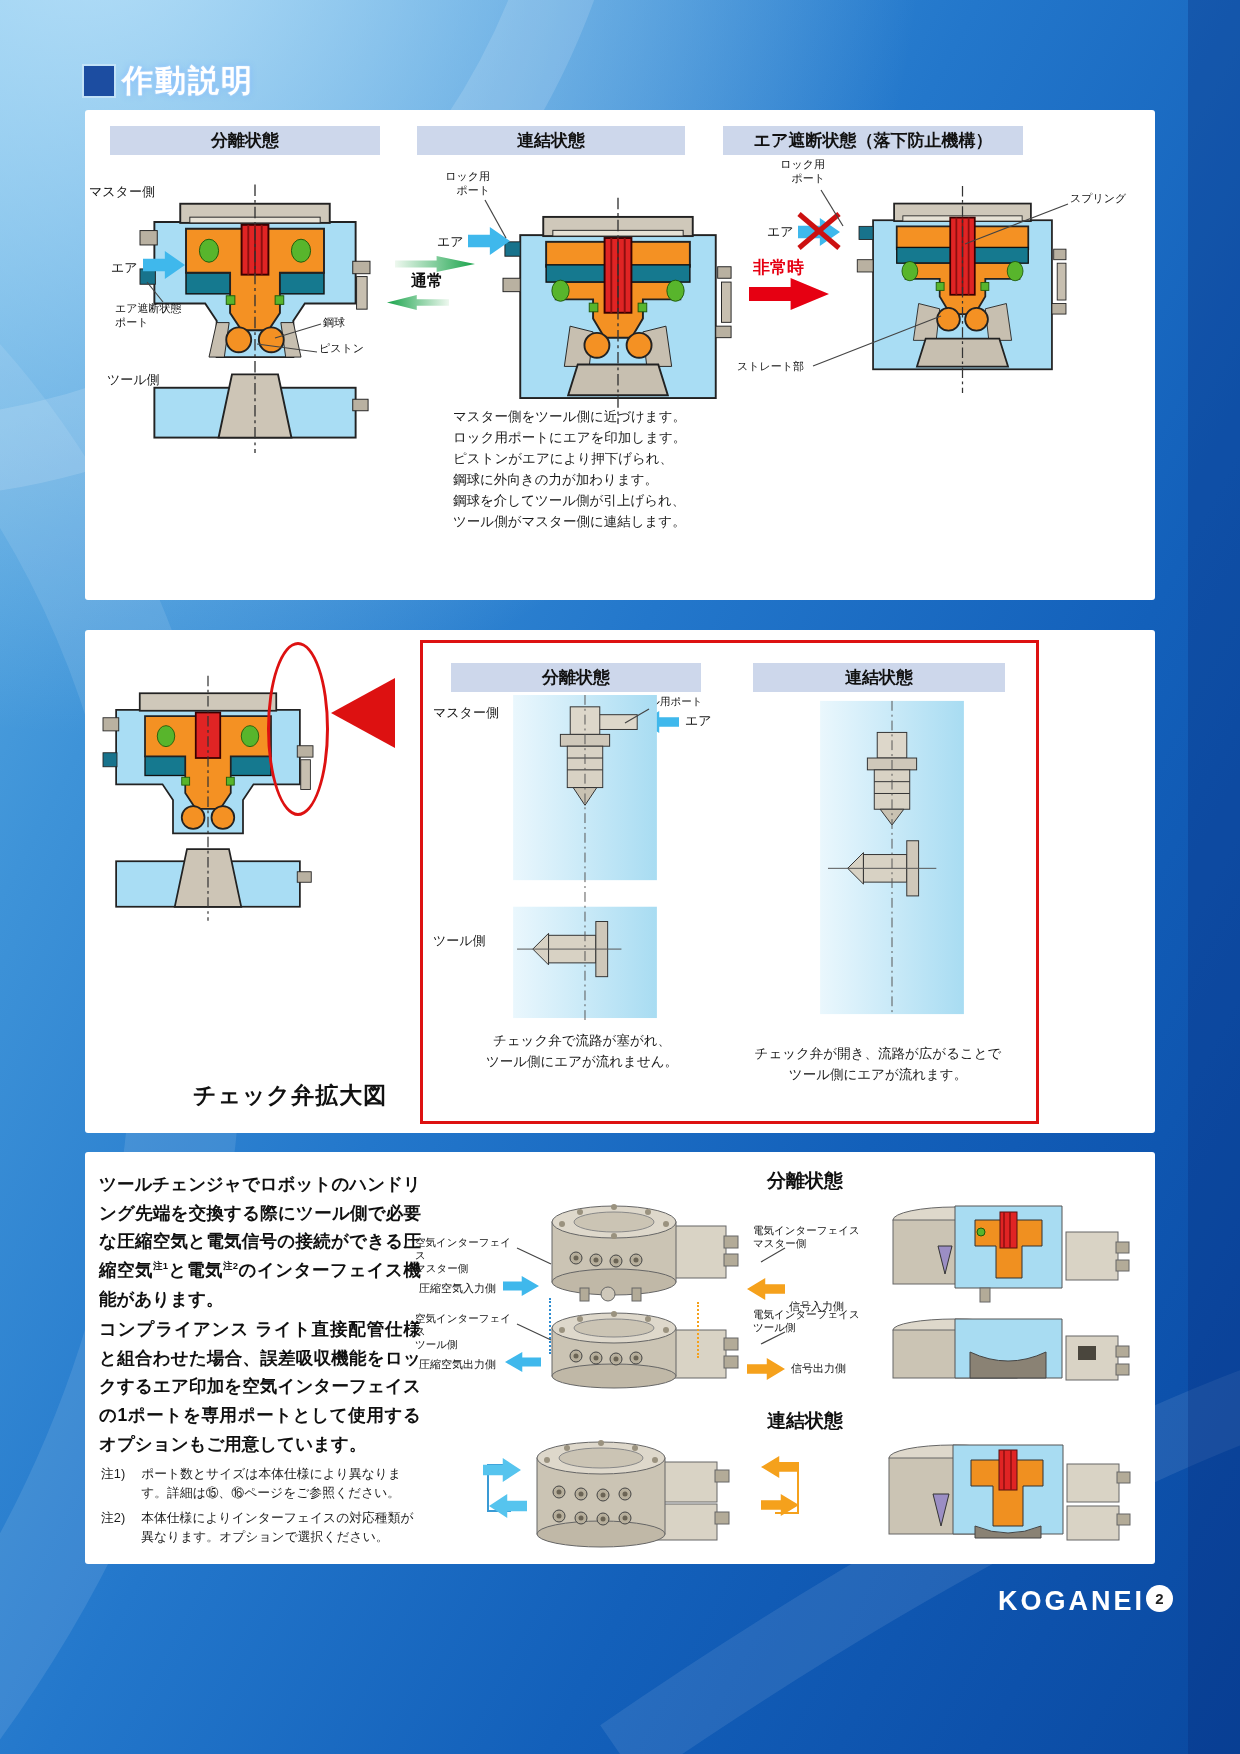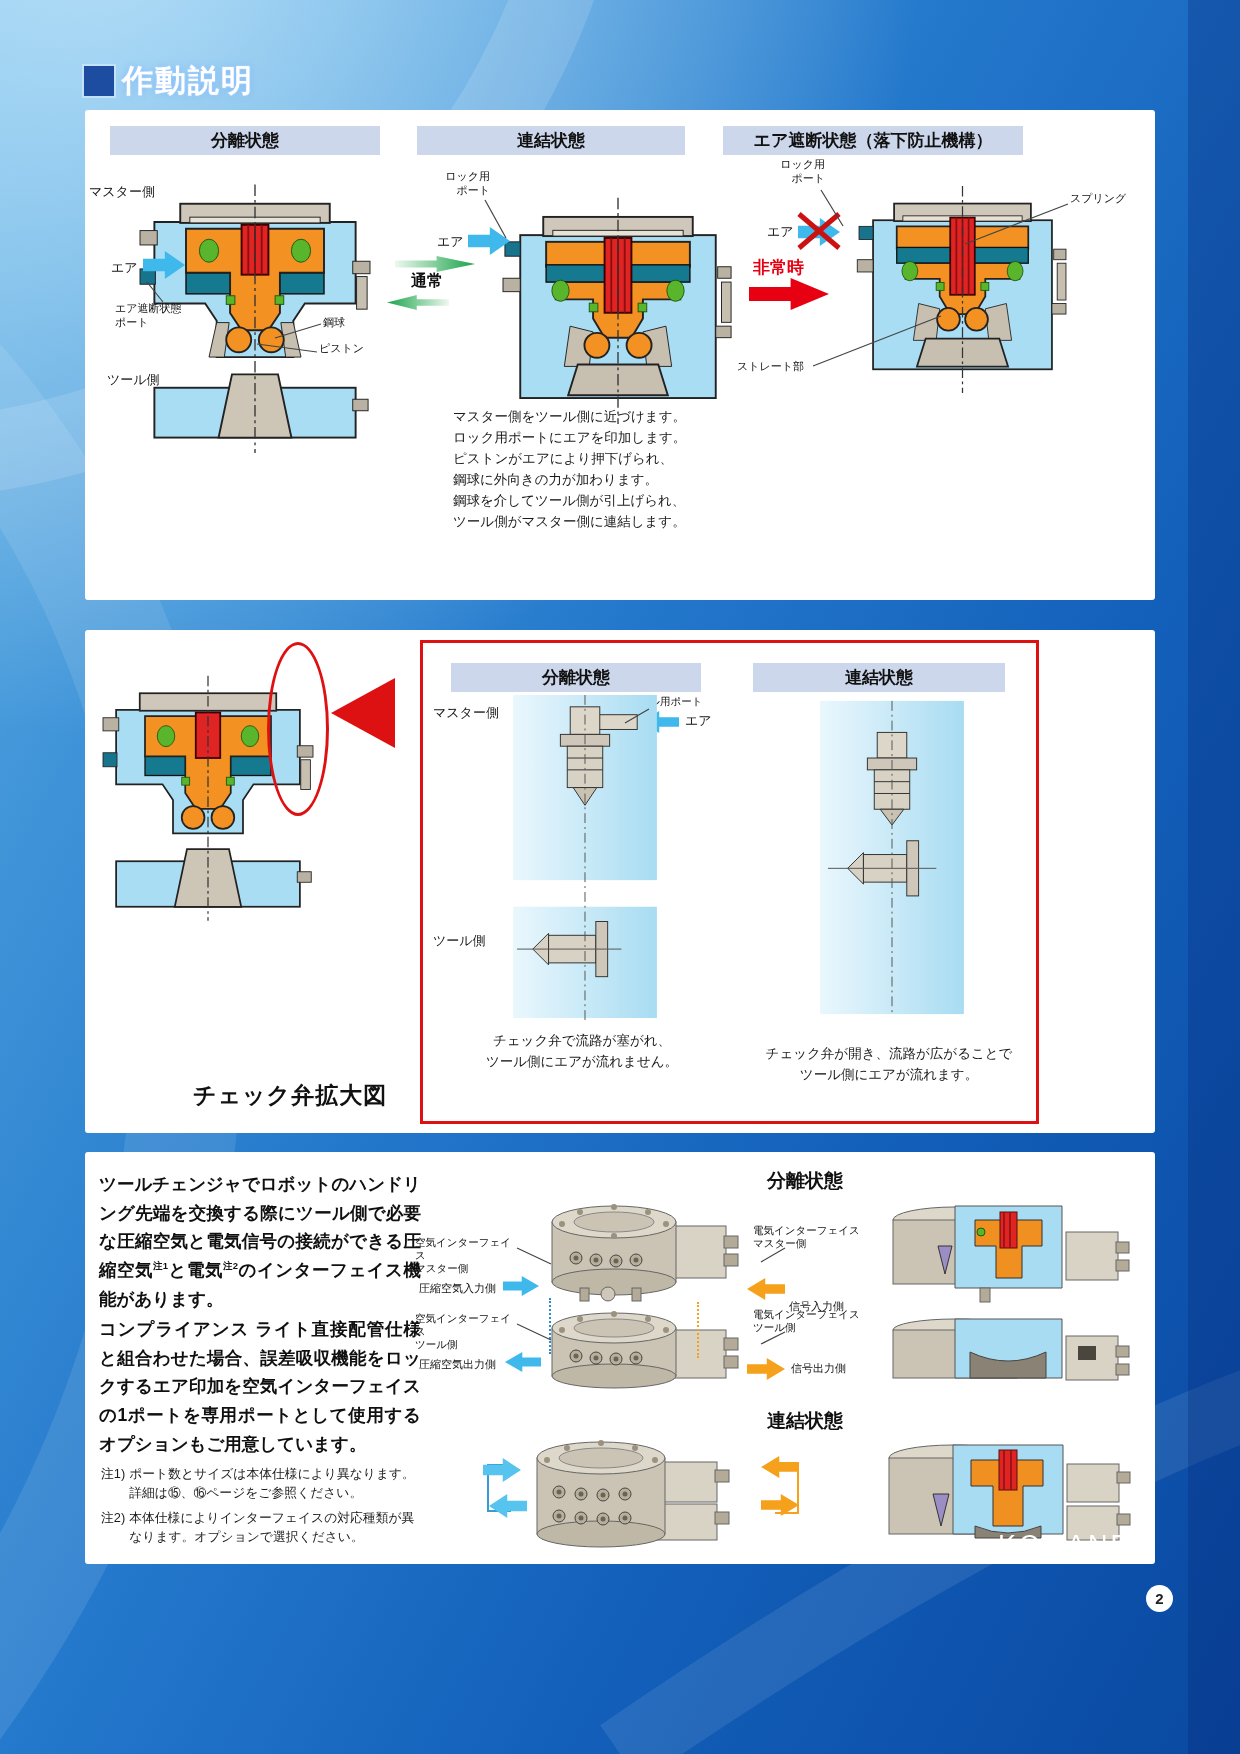--- a/index.html
+++ b/index.html
@@ -40,29 +40,29 @@
   
   .redbox{position:absolute;left:335px;top:10px;width:613px;height:478px;border:3px solid #dd1111;background:#fff;}
   .redellipse{position:absolute;left:182px;top:12px;width:56px;height:168px;border:3px solid #dd1111;border-radius:50%;}
   .redtri{position:absolute;left:246px;top:48px;width:64px;height:70px;background:#dd1111;
           clip-path:polygon(100% 0,100% 100%,0 50%);}
   .zoomtitle{position:absolute;left:108px;top:450px;font-size:23px;font-weight:bold;color:#111;letter-spacing:1px;}
   
   .intro{position:absolute;left:14px;width:322px;margin:0;font-size:17.5px;font-weight:bold;color:#101010;
          line-height:1.64;text-align:justify;}
   .intro sup{font-size:9.5px;font-weight:bold;margin-top:36px;}
-  .note{position:absolute;left:16px;width:318px;display:flex;gap:4px;font-size:12.8px;color:#1a1a1a;line-height:1.5;}
+  .note{position:absolute;left:16px;width:318px;display:flex;gap:16px;font-size:12.8px;color:#1a1a1a;line-height:1.5;}
   .note .ntxt{flex:1;}
   .h3t{position:absolute;width:160px;text-align:center;font-size:19px;font-weight:bold;color:#111;}
   .dash-b{position:absolute;border-left:2px dotted #2b8bd0;}
   .dash-o{position:absolute;border-left:2px dotted #f5a11c;}
   .cbracket{position:absolute;border:2px solid #3a9ad4;border-right:none;}
   .obracket{position:absolute;border:2px solid #f5a11c;border-left:none;}
   
-  .brand{position:absolute;left:998px;top:1530px;color:#fff;font-size:27px;font-weight:400;letter-spacing:3px;}
+  .brand{position:absolute;left:998px;top:1586px;color:#fff;font-size:27px;font-weight:700;letter-spacing:3px;}
   .pgnum{position:absolute;left:1146px;top:1585px;width:27px;height:27px;border-radius:50%;background:#fff;
          color:#222;font-size:15px;font-weight:bold;display:flex;align-items:center;justify-content:center;}
   svg{position:absolute;overflow:visible;}
 </style>
 </head>
 <body>
 
 <div class="page">
 
   <svg class="swoosh" width="1240" height="1754" viewBox="0 0 1240 1754">
@@ -287,21 +287,21 @@
         <rect x="57" y="76" width="36" height="40" fill="#d8d2c4" stroke="#333"></rect>
         <line x1="57" y1="88" x2="93" y2="88" stroke="#333"></line>
         <line x1="57" y1="100" x2="93" y2="100" stroke="#333"></line>
         <path d="M63,116 H87 L75,132 Z" fill="#c9c2b2" stroke="#333"></path>
         <path d="M30,176 L46,160 V192 Z" fill="#d8d2c4" stroke="#333"></path>
         <rect x="46" y="162" width="44" height="28" fill="#d8d2c4" stroke="#333"></rect>
         <rect x="90" y="148" width="12" height="56" fill="#cfc8ba" stroke="#333"></rect>
         <line x1="10" y1="176" x2="120" y2="176" stroke="#555" stroke-width="1"></line>
         <line x1="75" y1="6" x2="75" y2="324" stroke="#555" stroke-width="1" stroke-dasharray="10 4 2 4"></line>
       </svg>
-      <div class="cap ctr" style="left:330px;top:400px;width:272px;">チェック弁が開き、流路が広がることで
+      <div class="cap ctr" style="left:319px;top:400px;width:272px;">チェック弁が開き、流路が広がることで
 ツール側にエアが流れます。</div>
 
       <svg class="overlay" width="613" height="478" viewBox="0 0 613 478">
         <line x1="226" y1="66" x2="202" y2="80" stroke="#444" stroke-width="1.2"></line>
       </svg>
     </div>
   </section>
 
   <section class="panel p3">
     <p class="intro" style="top:18px;"><span>ツールチェンジャでロボットのハンドリング先端を交換する際にツール側で必要な圧縮空気と電気信号の接続ができる圧縮空気</span><sup>注1</sup><span>と電気</span><sup>注2</sup><span>のインターフェイス機能があります。</span></p>

